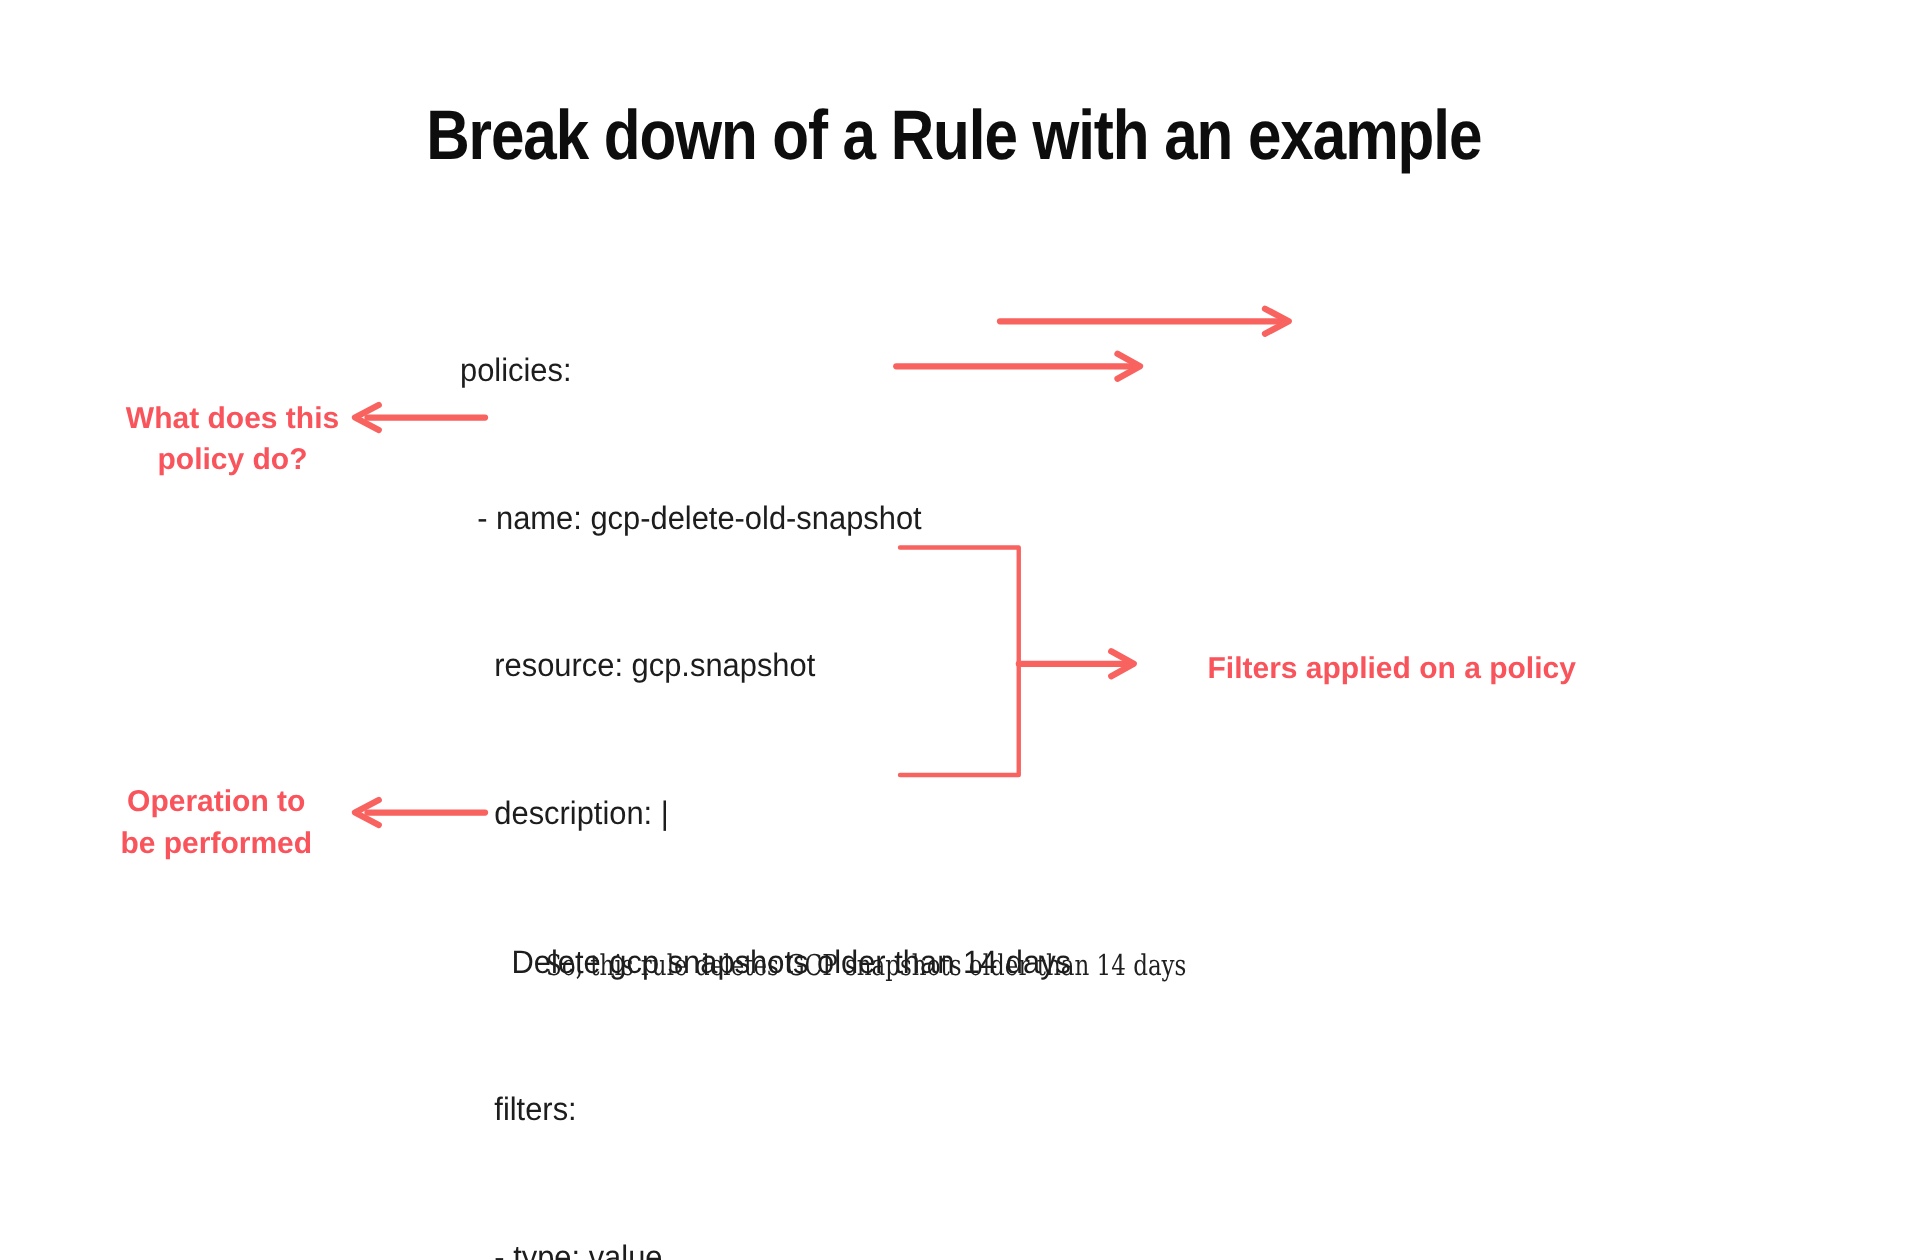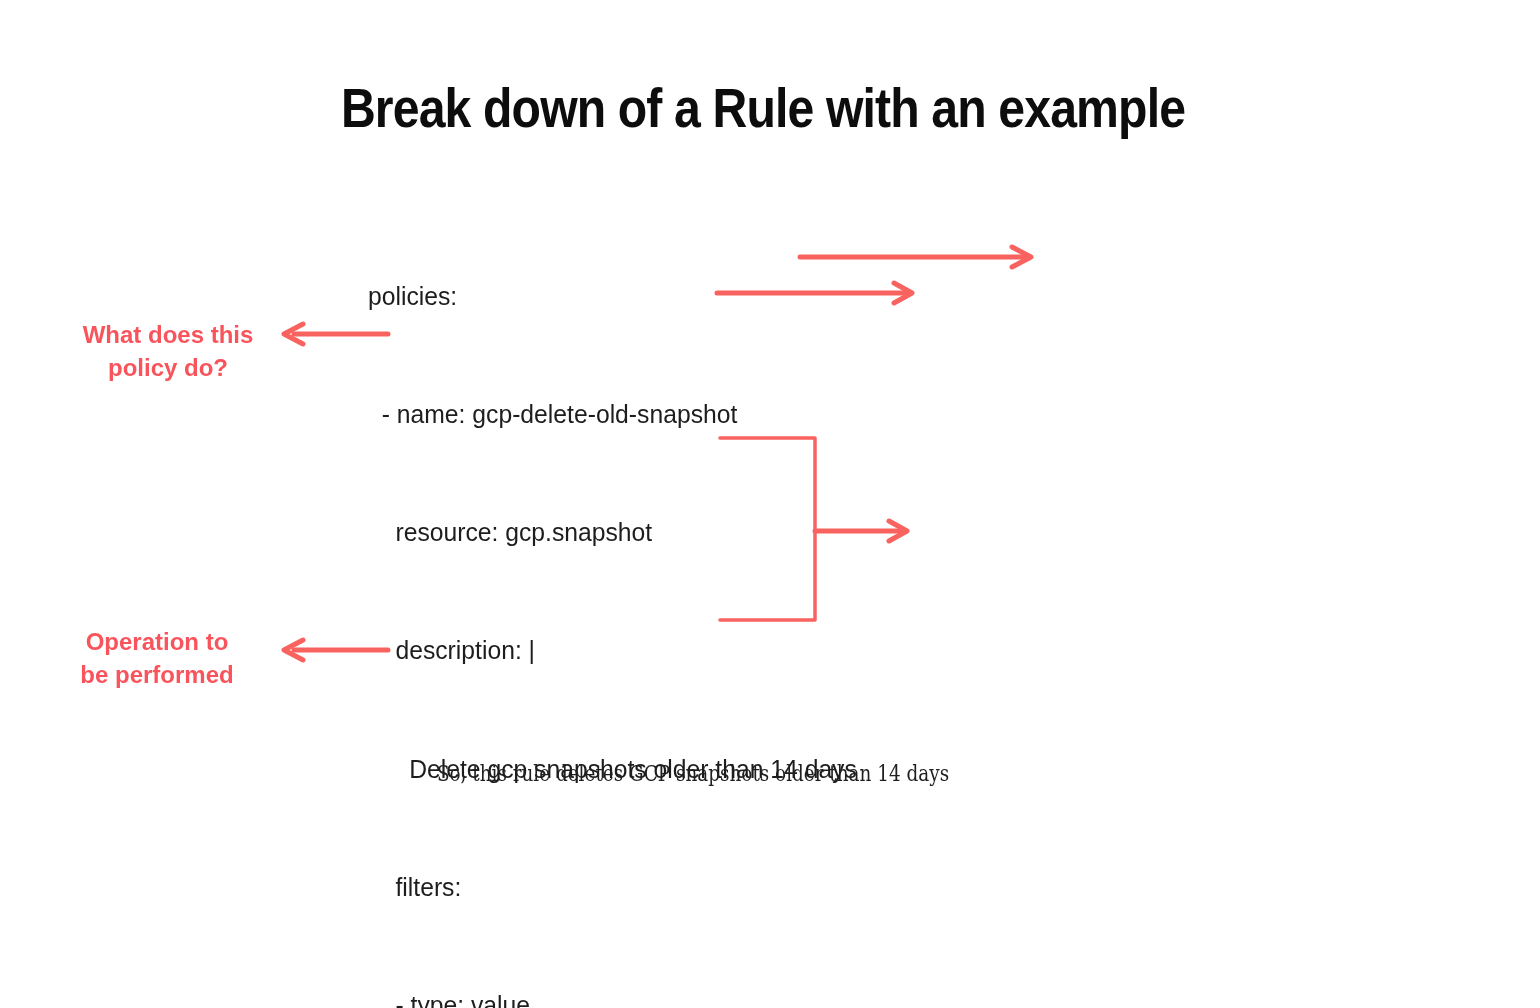--- a/index.html
+++ b/index.html
@@ -104,25 +104,26 @@
     
     
     
     
     
     
   </div>
 
 
 
-  <div class="annotation-label multiline" style="left:168px; top:318px;">What does this
+  <div class="annotation-label multiline" style="left:186px; top:318px;">What does this
 policy do?</div>
 
+  <div class="annotation-label" style="left:966px; top:520px;">Filters applied on a policy</div>
 
-  <div class="annotation-label multiline" style="left:157px; top:625px;">Operation to
+  <div class="annotation-label multiline" style="left:173px; top:625px;">Operation to
 be performed</div>
 
   <div class="caption">So, this rule deletes GCP snapshots older than 14 days</div>
 
   <svg class="arrow-overlay" width="1540" height="1008" viewBox="0 0 1540 1008">
 
     <g>
       <line class="arrow-stroke thick" x1="800" y1="257" x2="1024" y2="257"></line>
       <polyline class="arrow-stroke thick" points="1012,247 1031,257 1012,267"></polyline>
     </g>

